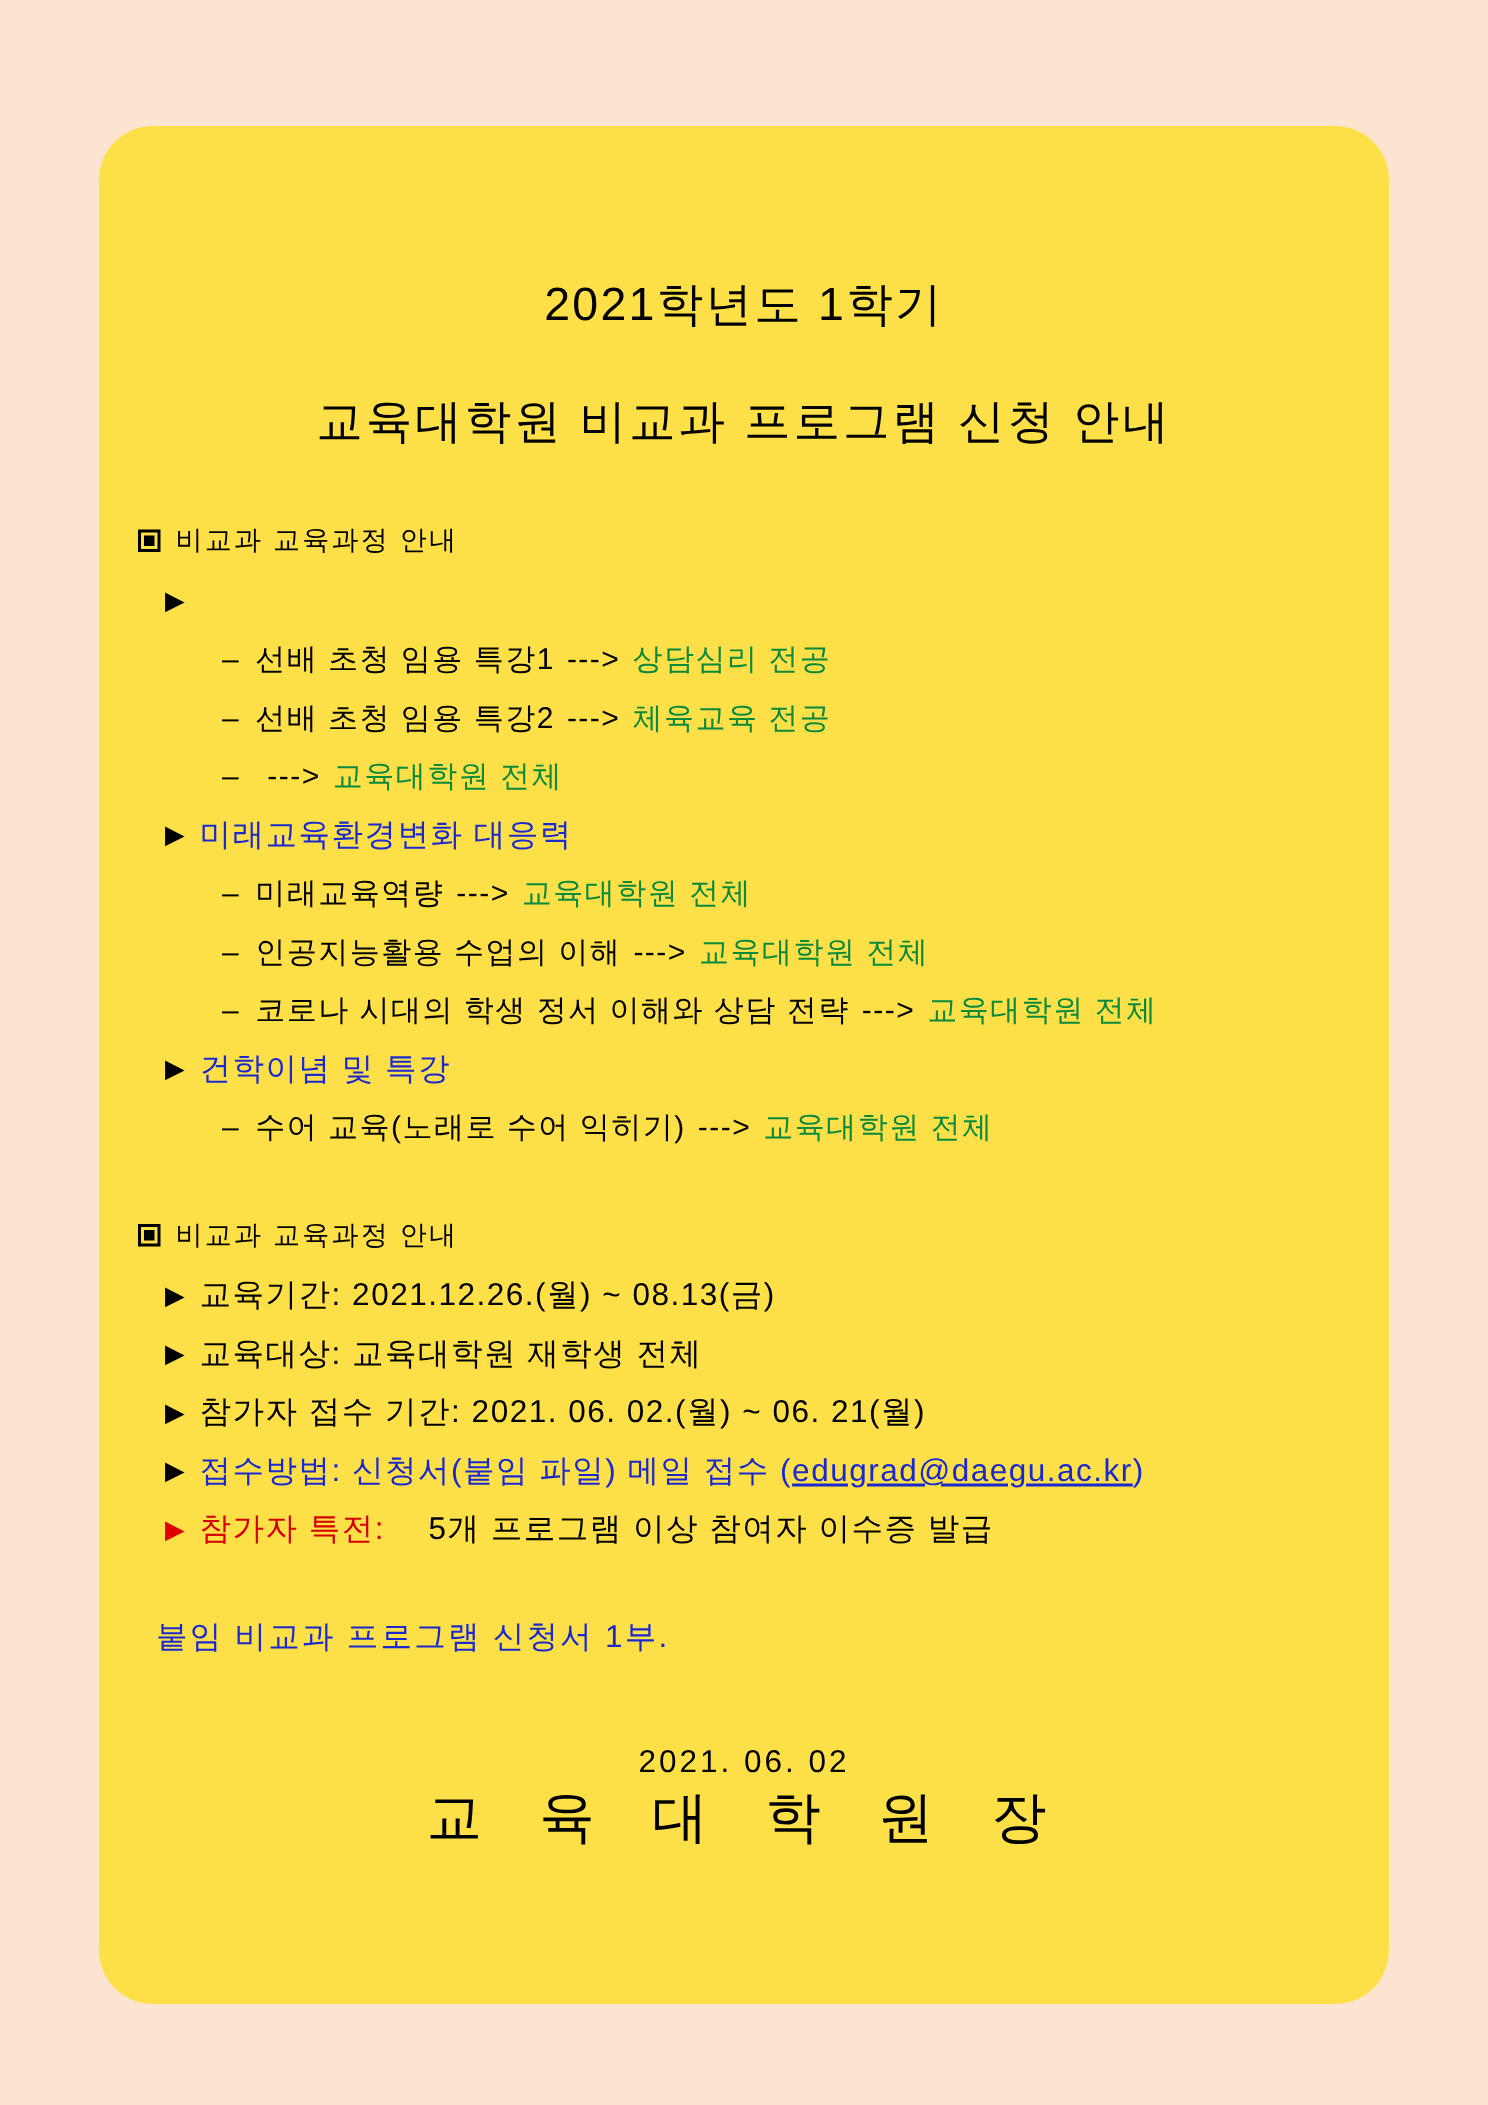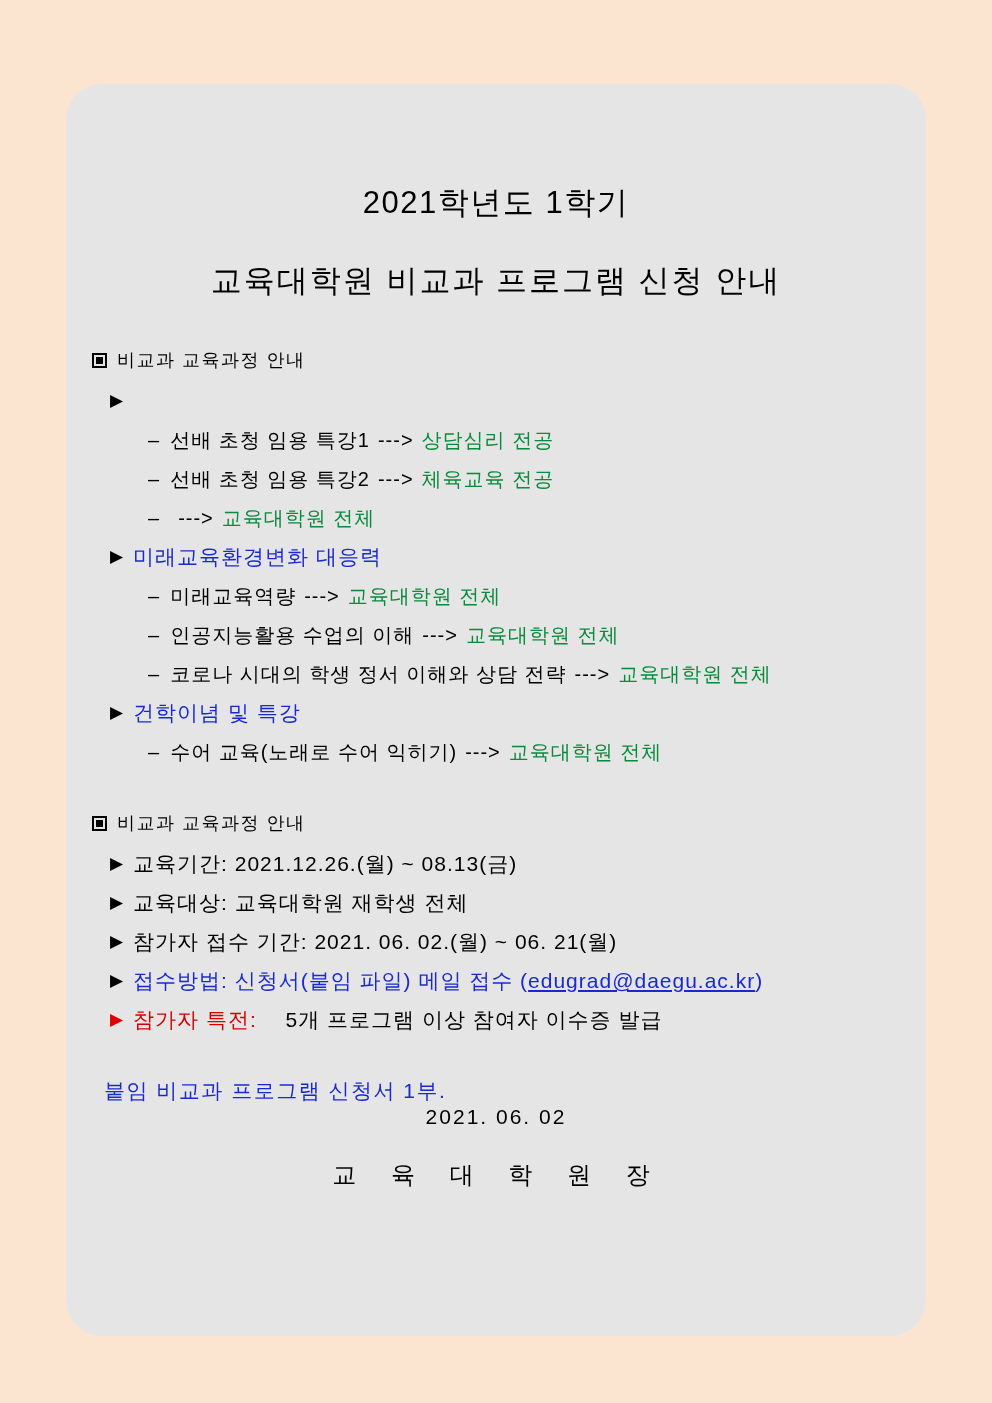--- a/index.html
+++ b/index.html
@@ -12,21 +12,21 @@
     background: #fbe4d0;
     font-family: "Liberation Sans", sans-serif;
     overflow: hidden;
   }
   .page {
     position: absolute;
     left: 66px;
     top: 84px;
     width: 860px;
     height: 1252px;
-    background: #e5e5e5;
+    background: #fde047;
     border-radius: 36px;
     box-sizing: border-box;
     padding: 0;
   }
   .inner {
     position: absolute;
     left: 0;
     top: 0;
     width: 860px;
     height: 1252px;
@@ -118,29 +118,29 @@
 
   .attach {
     margin-top: 42px;
     padding-left: 38px;
     font-size: 21px;
     color: #1a29cf;
     letter-spacing: 1.5px;
   }
 
   .date {
+    margin-top: 58px;
     text-align: center;
     font-size: 21px;
     color: #000;
     letter-spacing: 2px;
   }
   .signer {
-    margin-top: 30px;
     text-align: center;
-    font-size: 24px;
+    font-size: 37px;
     color: #000;
     letter-spacing: 14px;
     padding-left: 4px;
   }
 </style>
 </head>
 <body>
 
 <div class="page">
   <div class="inner">

